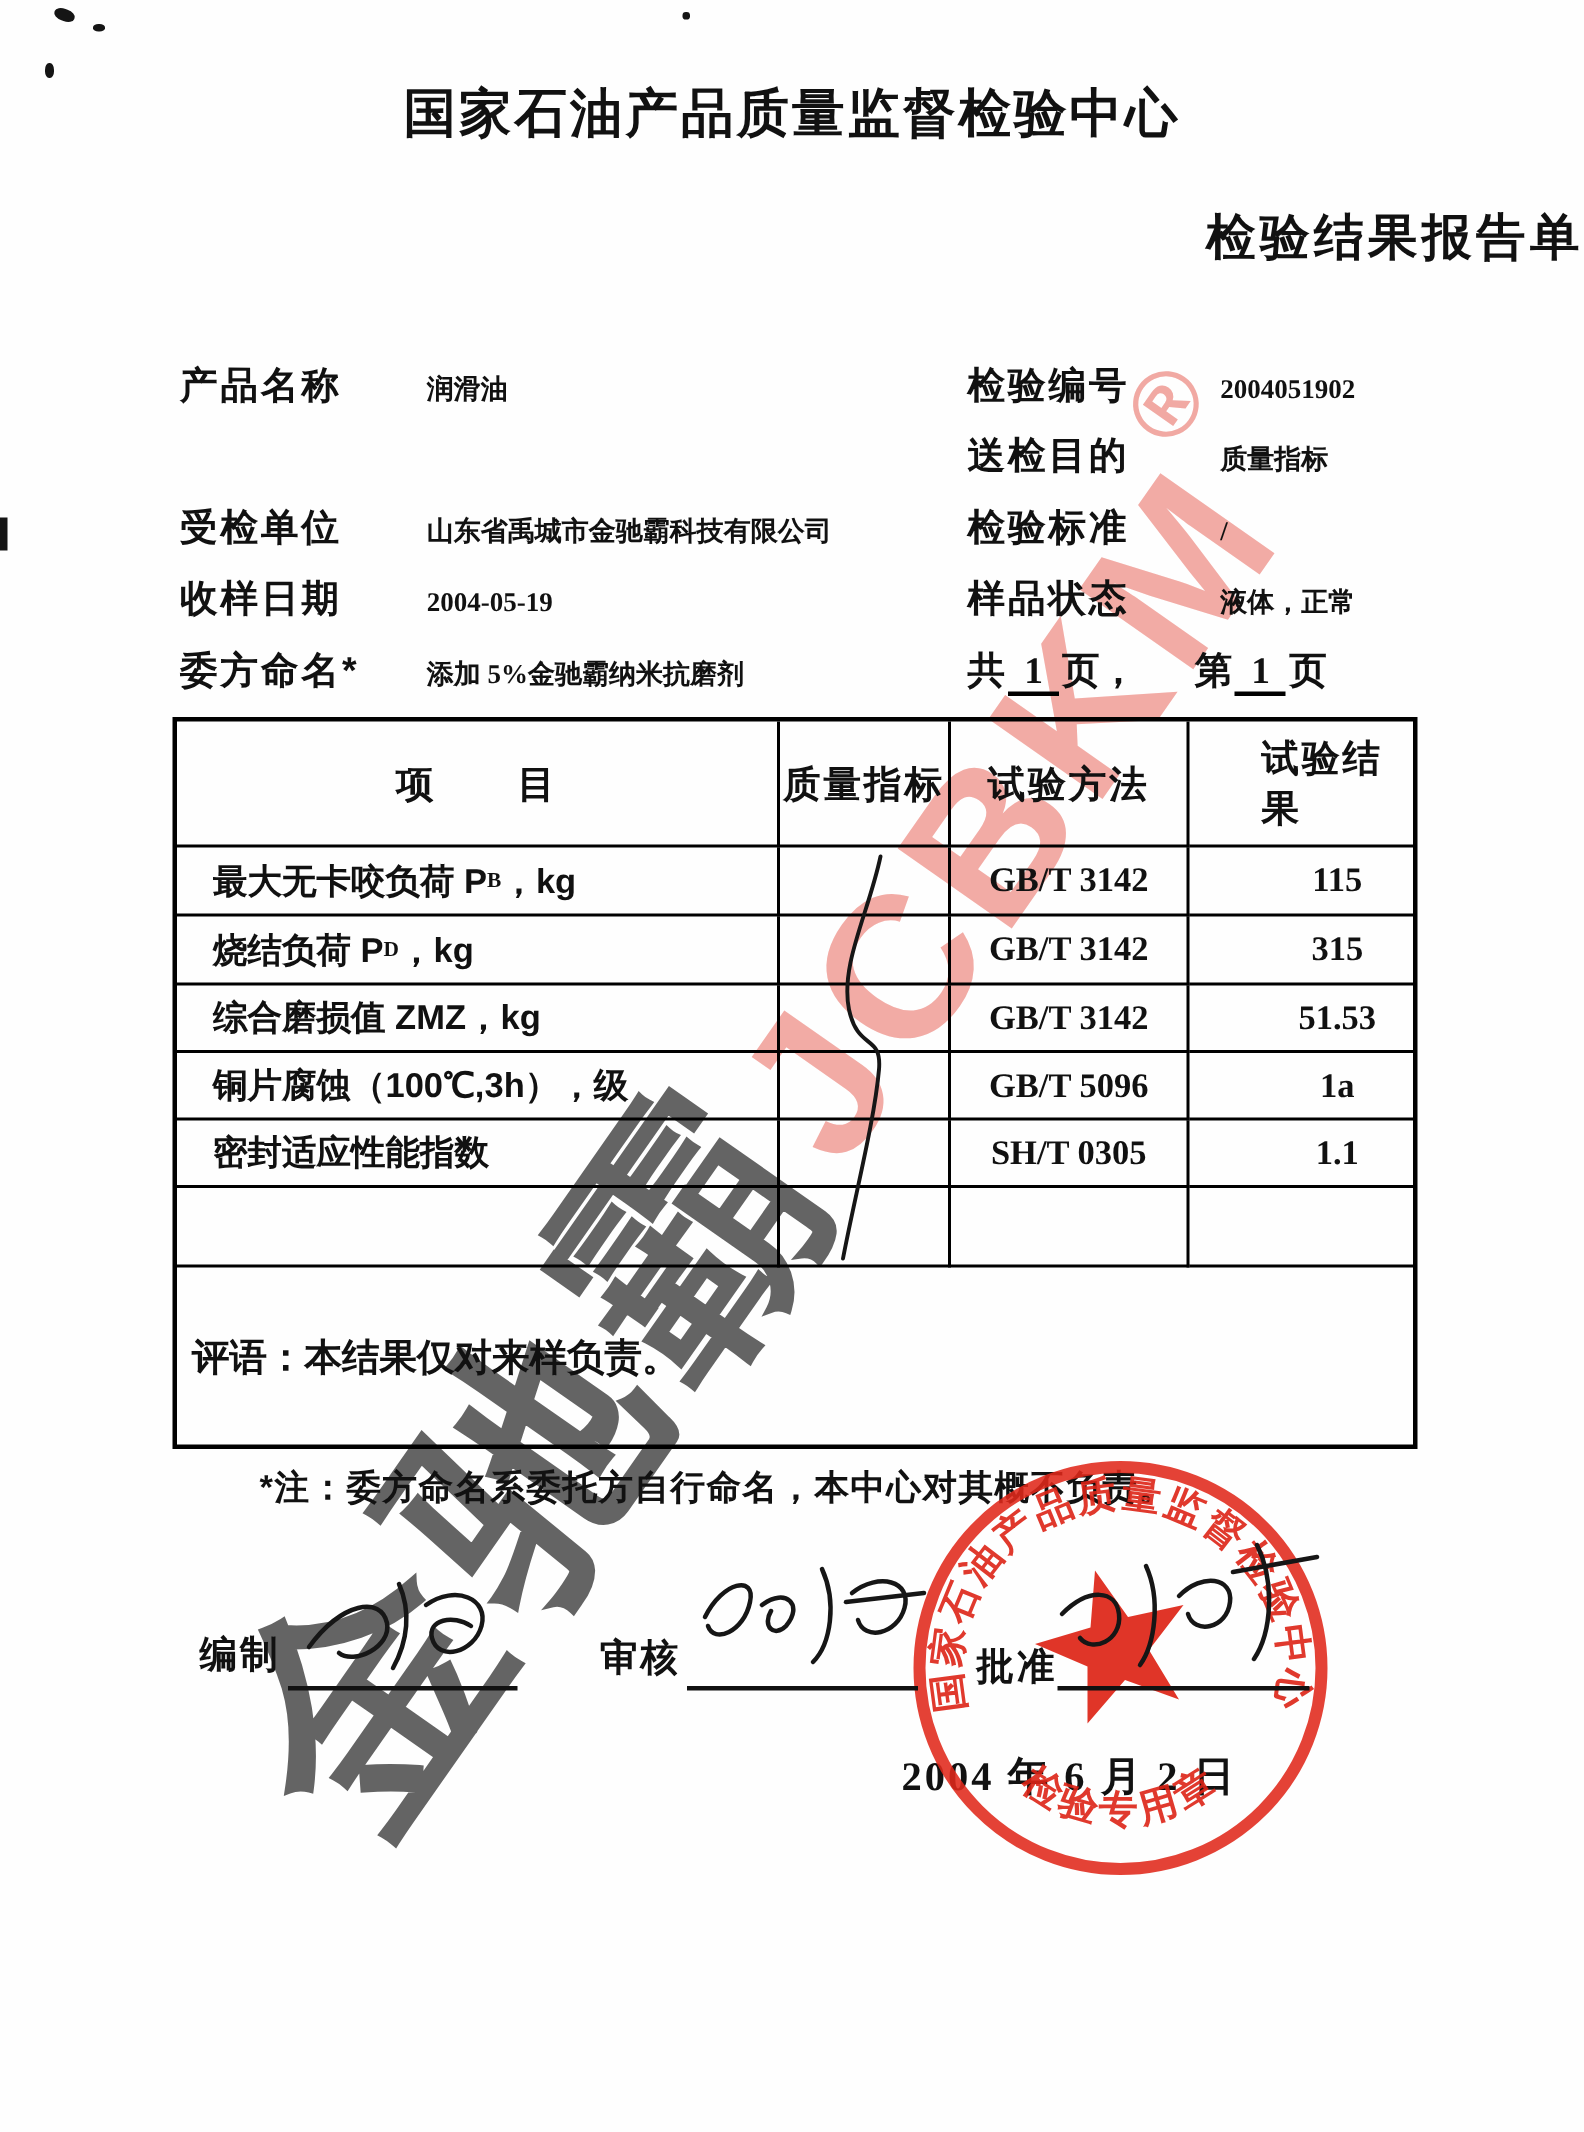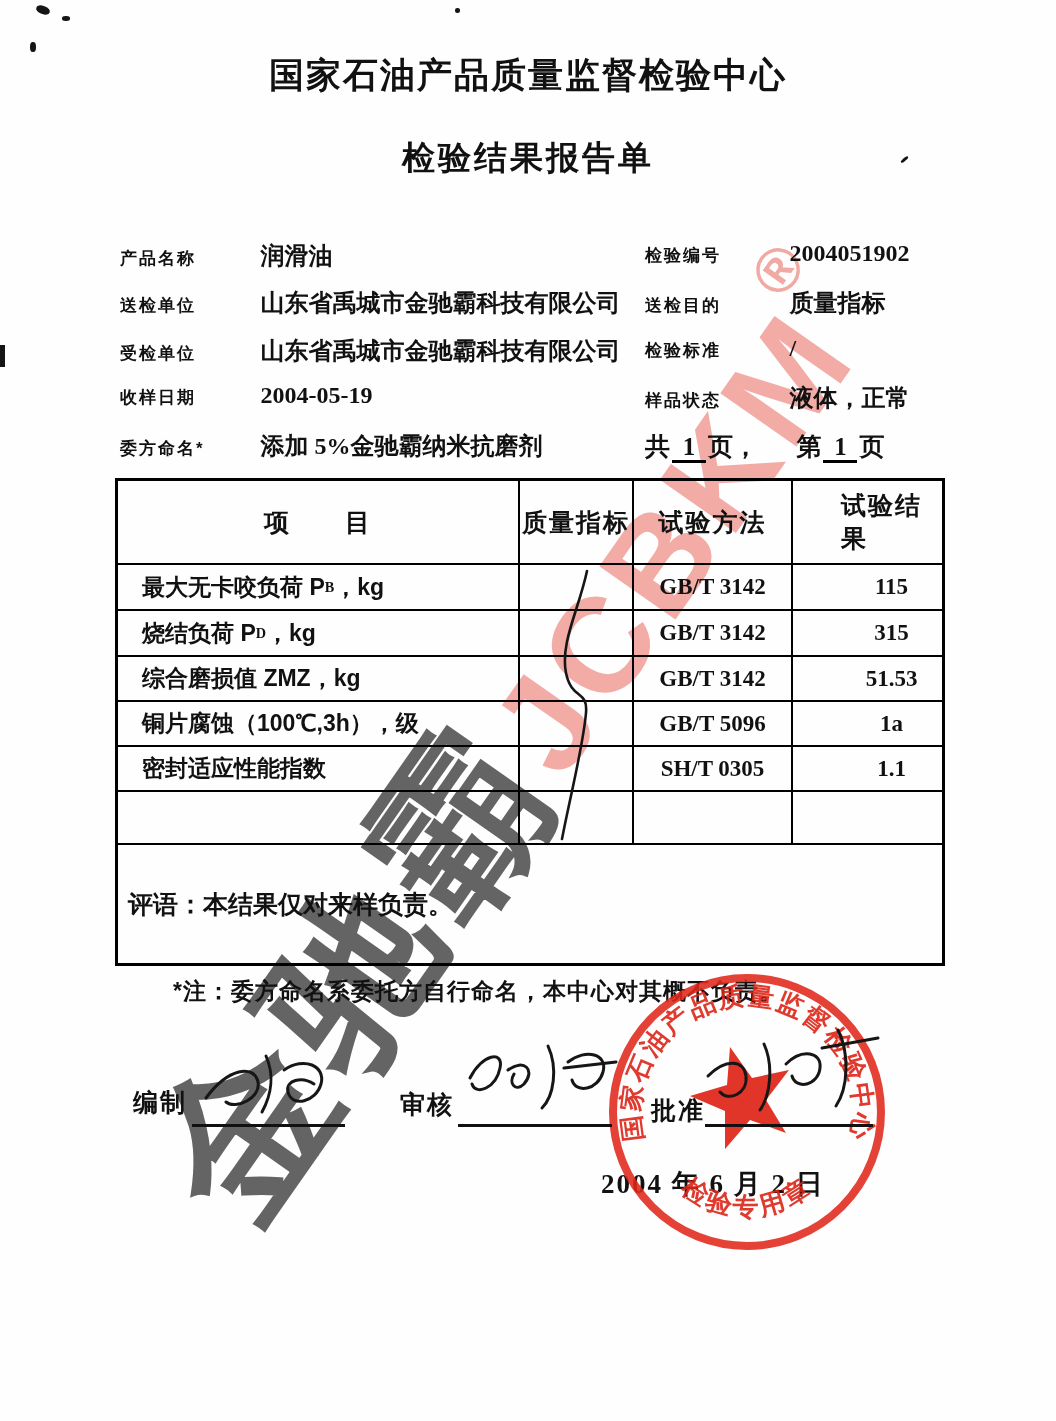--- a/index.html
+++ b/index.html
@@ -21,28 +21,28 @@
     transform: rotate(-55deg); transform-origin: 0 60%;
     white-space: nowrap; line-height:1; z-index:0;
     font-weight:900;
   }
   .wm-cn { font-size:172px; letter-spacing:12px; color: rgba(66,66,66,.82); }
   .wm-en { font-size:135px; letter-spacing:8px; color: rgba(238,148,140,.78); font-family:"Liberation Sans",sans-serif; }
   .wm-reg { font-size:62px; color: rgba(238,148,140,.8); vertical-align: 95px; }
   
   .title { position:absolute; left:0; right:0; top:52px; text-align:center;
            font-size:35px; font-weight:900; letter-spacing:2px; z-index:1; }
-  .subtitle { position:absolute; left:0; right:0; top:136px; text-align:center;
+  .subtitle { position:absolute; left:0; right:0; top:136px; text-align:right;
            font-size:33px; font-weight:900; letter-spacing:3px; z-index:1; }
   
   .mrow { position:absolute; white-space:nowrap; z-index:1; }
-  .mlabel { display:inline-block; font-weight:700; font-size:17px; letter-spacing:2px; }
+  .mlabel { display:inline-block; font-weight:700; font-size:25px; letter-spacing:2px; }
   .mrow.l .mlabel { width:136px; }
   .mrow.r .mlabel { width:140px; }
-  .mvalue { font-weight:700; font-size:24px; font-family:"Liberation Serif", serif; }
+  .mvalue { font-weight:700; font-size:18px; font-family:"Liberation Serif", serif;margin-left:24px; }
   .pg { font-weight:700; font-size:25px; }
   .pg2 { margin-left:34px; }
   .pgnum { display:inline-block; min-width:34px; text-align:center;
            border-bottom:3px solid #000; line-height:1.05; margin:0 2px;
            font-family:"Liberation Serif", serif; }
   
   .rtable {
     position:absolute; left:115px; top:478px; width:830px;
     border:3px solid #000; display:grid;
     grid-template-columns:402px 114px 159px 149px;
@@ -92,24 +92,20 @@
     <span class="wm-cn">金驰霸</span><span class="wm-en">JCBKM</span><span class="wm-reg">®</span>
   </div>
 
   <h1 class="title">国家石油产品质量监督检验中心</h1>
   <h2 class="subtitle">检验结果报告单</h2>
 
   <div class="mrow l" style="left:120px;top:240px">
     <span class="mlabel">产品名称</span>
     <span class="mvalue">润滑油</span>
   </div>
-  <div class="mrow l" style="left:120px;top:287px">
-    <span class="mlabel">送检单位</span>
-    <span class="mvalue">山东省禹城市金驰霸科技有限公司</span>
-  </div>
   <div class="mrow l" style="left:120px;top:335px">
     <span class="mlabel">受检单位</span>
     <span class="mvalue">山东省禹城市金驰霸科技有限公司</span>
   </div>
   <div class="mrow l" style="left:120px;top:382px">
     <span class="mlabel">收样日期</span>
     <span class="mvalue">2004-05-19</span>
   </div>
   <div class="mrow l" style="left:120px;top:430px">
     <span class="mlabel">委方命名*</span>

